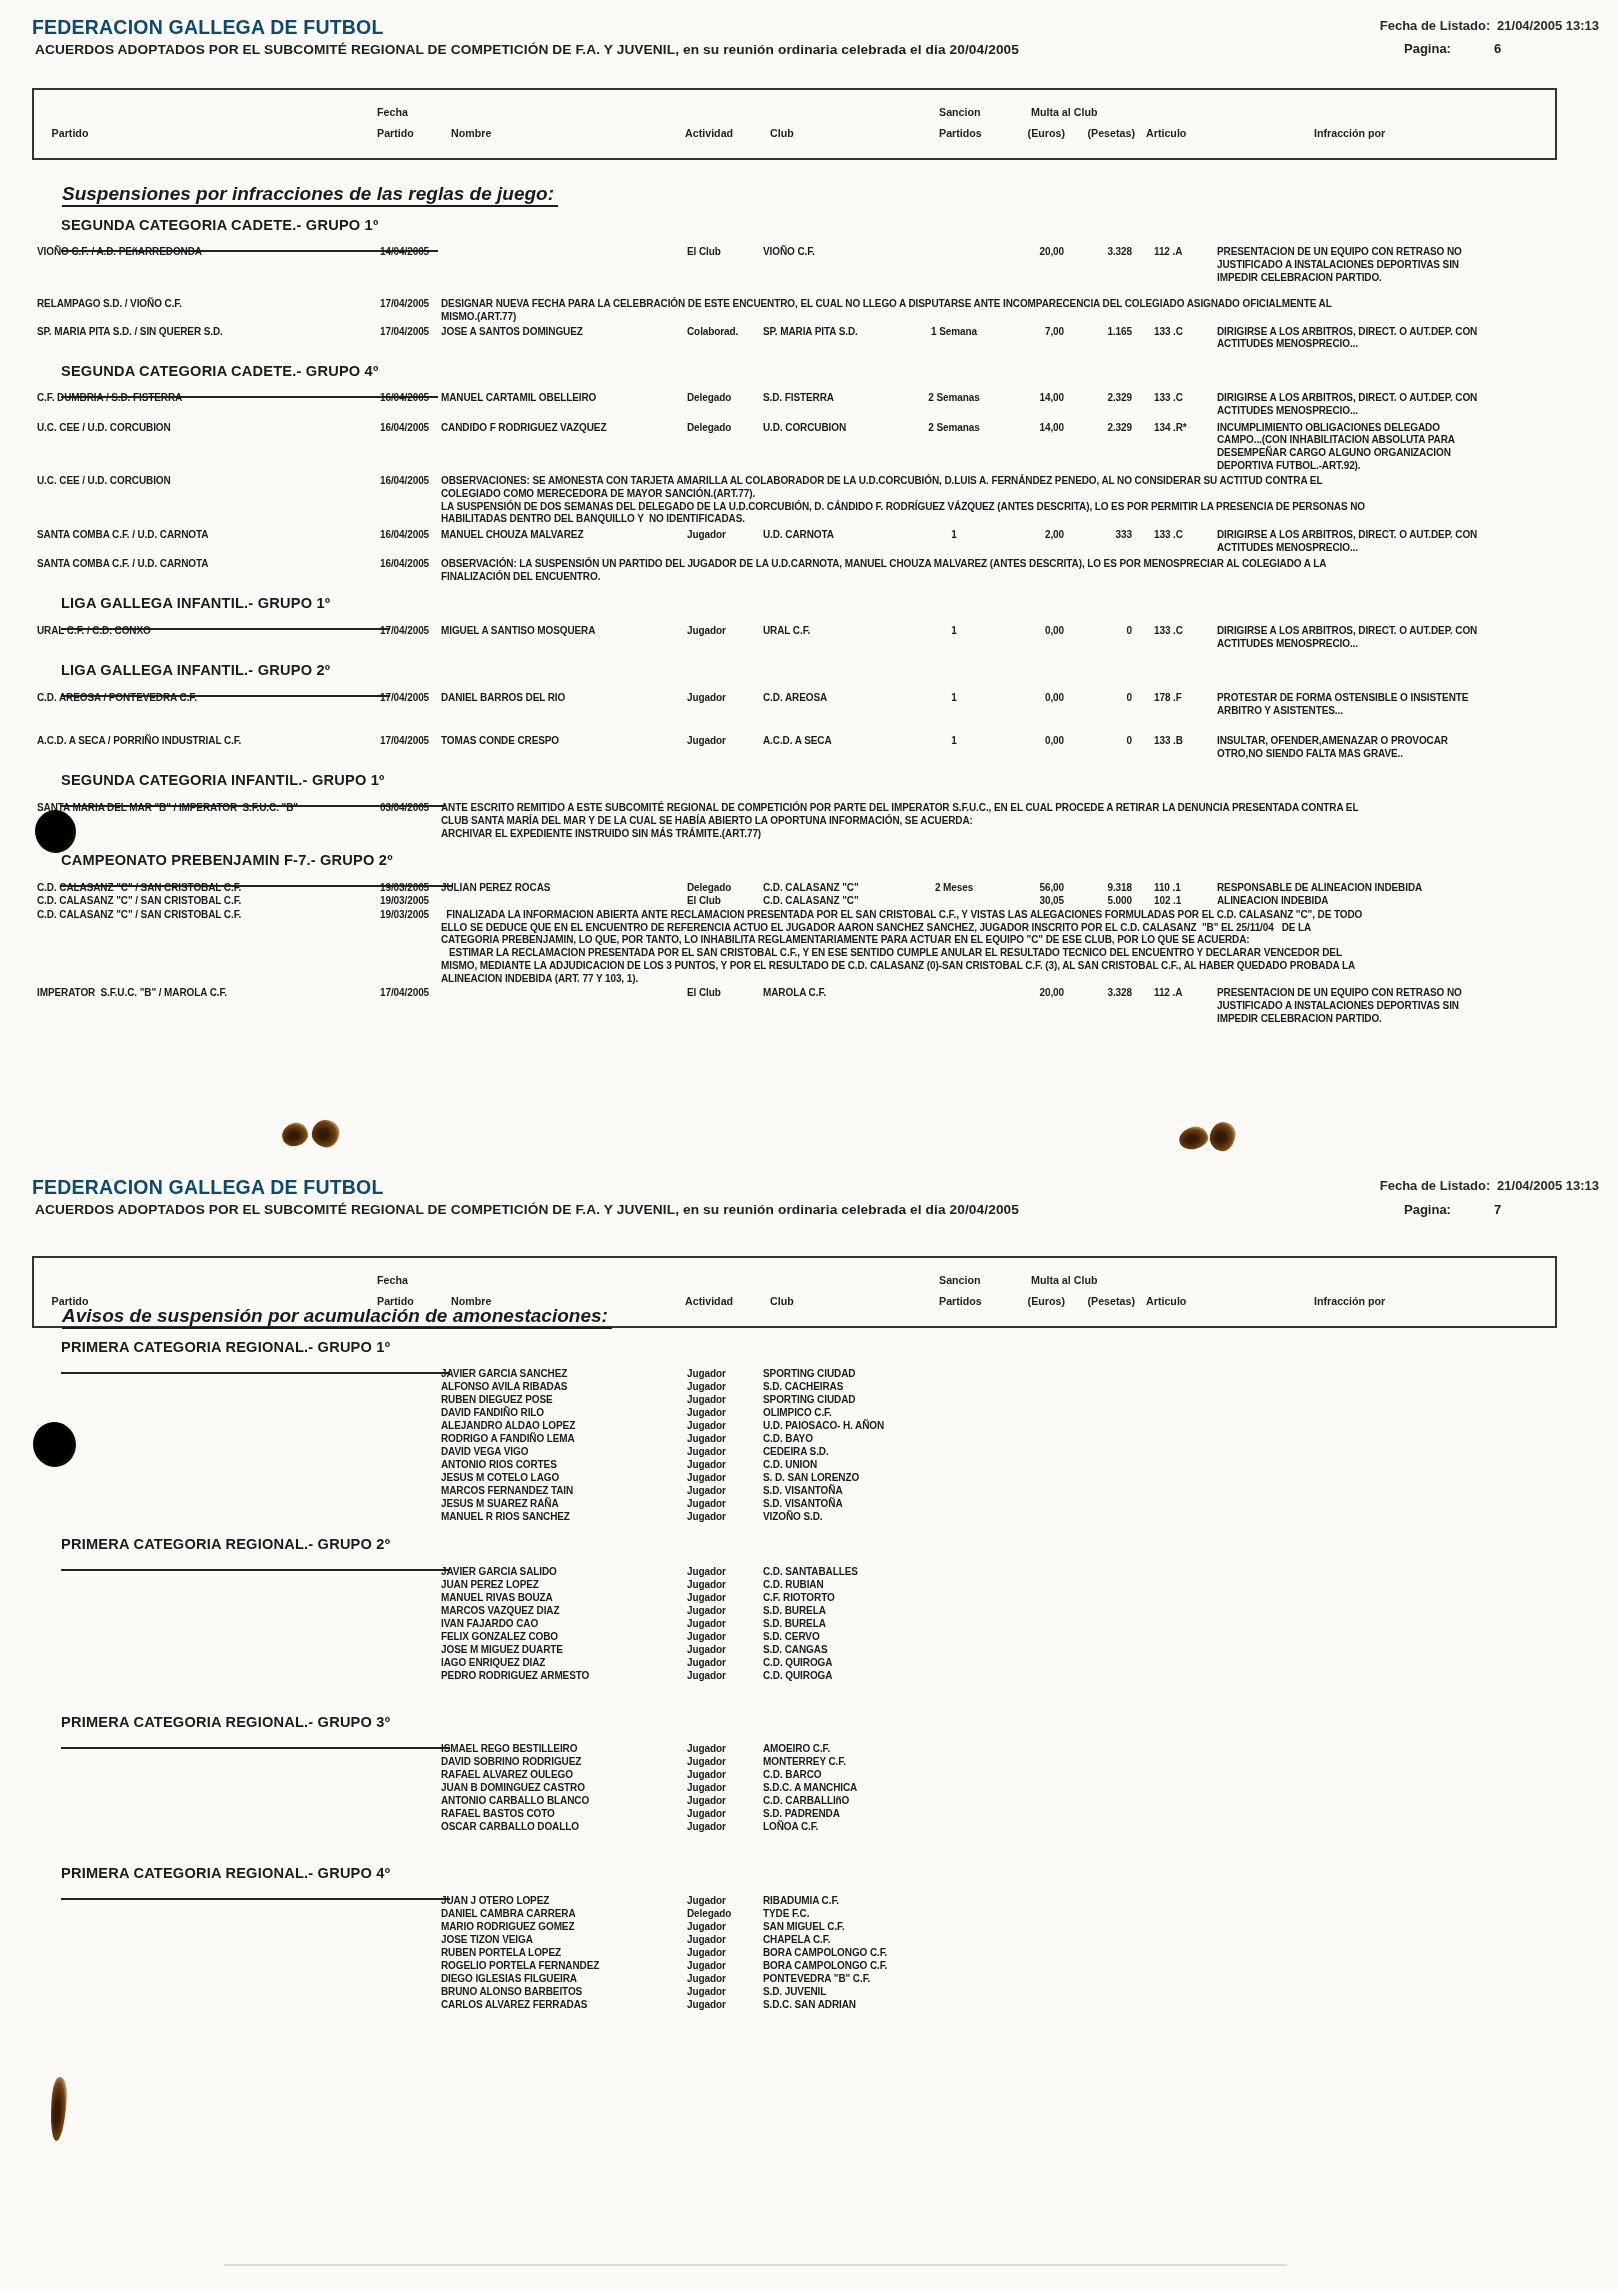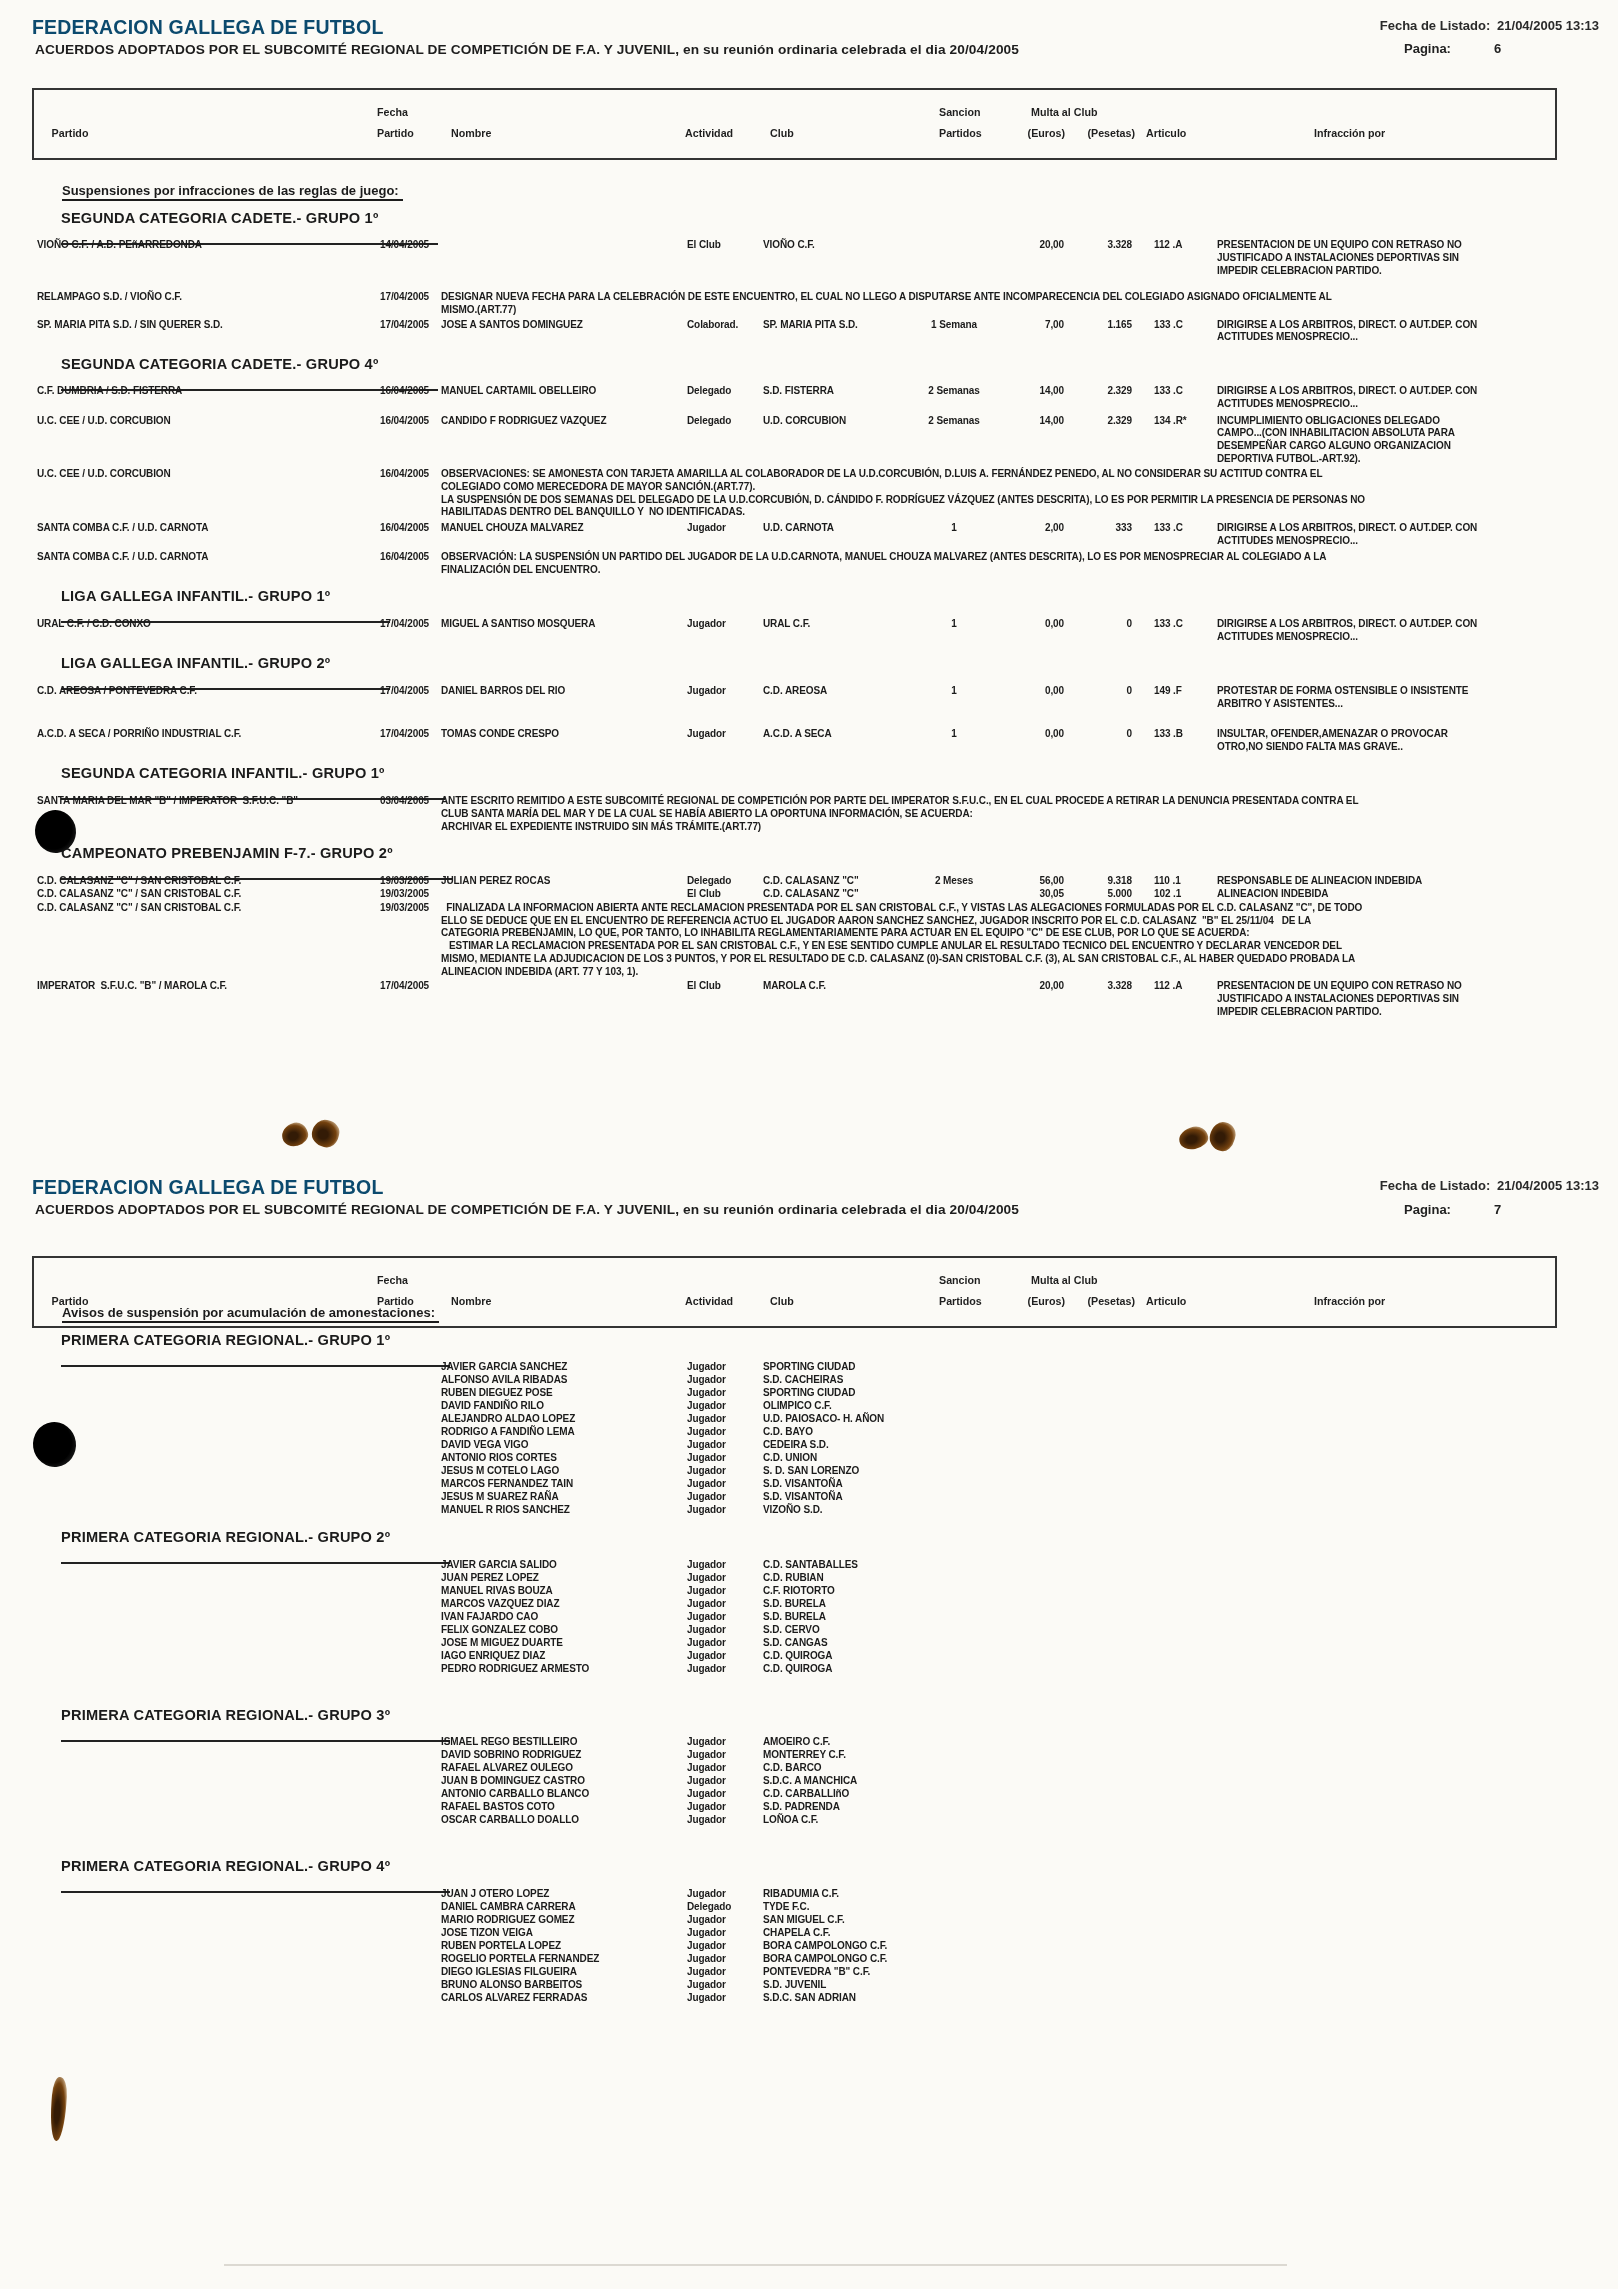--- a/index.html
+++ b/index.html
@@ -15,21 +15,21 @@
   .ph-pg-val{position:absolute;left:1494px;font-size:13px;font-weight:700;color:#222;}
 
   
   .thead{position:absolute;left:32px;width:1521px;height:68px;background:#fbfaf6;
          border:2px solid #343434;border-top-width:2.9px;border-bottom-width:2.9px;}
   .th{position:absolute;font-size:10.7px;font-weight:700;white-space:pre;color:#1f1f1f;}
   .th-r{text-align:right;}
 
   
   .content{position:absolute;left:0;width:1619px;}
-  .intro{margin:0 0 11.7px 62px;font-size:13px;font-weight:700;}
+  .intro{margin:0 0 11.7px 62px;font-size:19px;font-weight:700;font-style:italic;}
   .intro span{border-bottom:2px solid #1c1c1c;padding-bottom:1px;padding-right:3.9px;}
   .ghead{margin:11.7px 0 13.7px 61px;font-size:14.6px;font-weight:700;letter-spacing:0.2px;}
   .ghead span{border-bottom:2px solid #222;padding-bottom:17px;padding-right:60px;}
 
   .row6{position:relative;margin-bottom:2.9px;}
   .cell{font-size:10px;line-height:12.7px;font-weight:700;letter-spacing:-0.1px;white-space:pre;color:#1b1b1b;}
   .c-partido{position:absolute;left:37px;top:0;}
   .c-fecha{position:absolute;left:380px;top:0;}
   .c-nombre{position:absolute;left:441px;top:0;}
   .c-actividad{position:absolute;left:687px;top:0;}
@@ -193,21 +193,21 @@
         <div class="ghead"><span>LIGA GALLEGA INFANTIL.- GRUPO 2º</span></div>
         <div class="row6" style="margin-bottom: 18px;">
           <div class="cell c-partido">C.D. AREOSA / PONTEVEDRA C.F.</div>
           <div class="cell c-fecha">17/04/2005</div>
           <div class="cell c-nombre">DANIEL BARROS DEL RIO</div>
           <div class="cell c-actividad">Jugador</div>
           <div class="cell c-club">C.D. AREOSA</div>
           <div class="cell c-sancion">1</div>
           <div class="cell c-euros">0,00</div>
           <div class="cell c-pesetas">0</div>
-          <div class="cell c-articulo">149 .F</div>
+          <div class="cell c-articulo">178 .F</div>
           <div class="cell c-infraccion">PROTESTAR DE FORMA OSTENSIBLE O INSISTENTE
 ARBITRO Y ASISTENTES...</div>
         </div>
         <div class="row6" style="margin-bottom: 8px;">
           <div class="cell c-partido">A.C.D. A SECA / PORRIÑO INDUSTRIAL C.F.</div>
           <div class="cell c-fecha">17/04/2005</div>
           <div class="cell c-nombre">TOMAS CONDE CRESPO</div>
           <div class="cell c-actividad">Jugador</div>
           <div class="cell c-club">A.C.D. A SECA</div>
           <div class="cell c-sancion">1</div>

